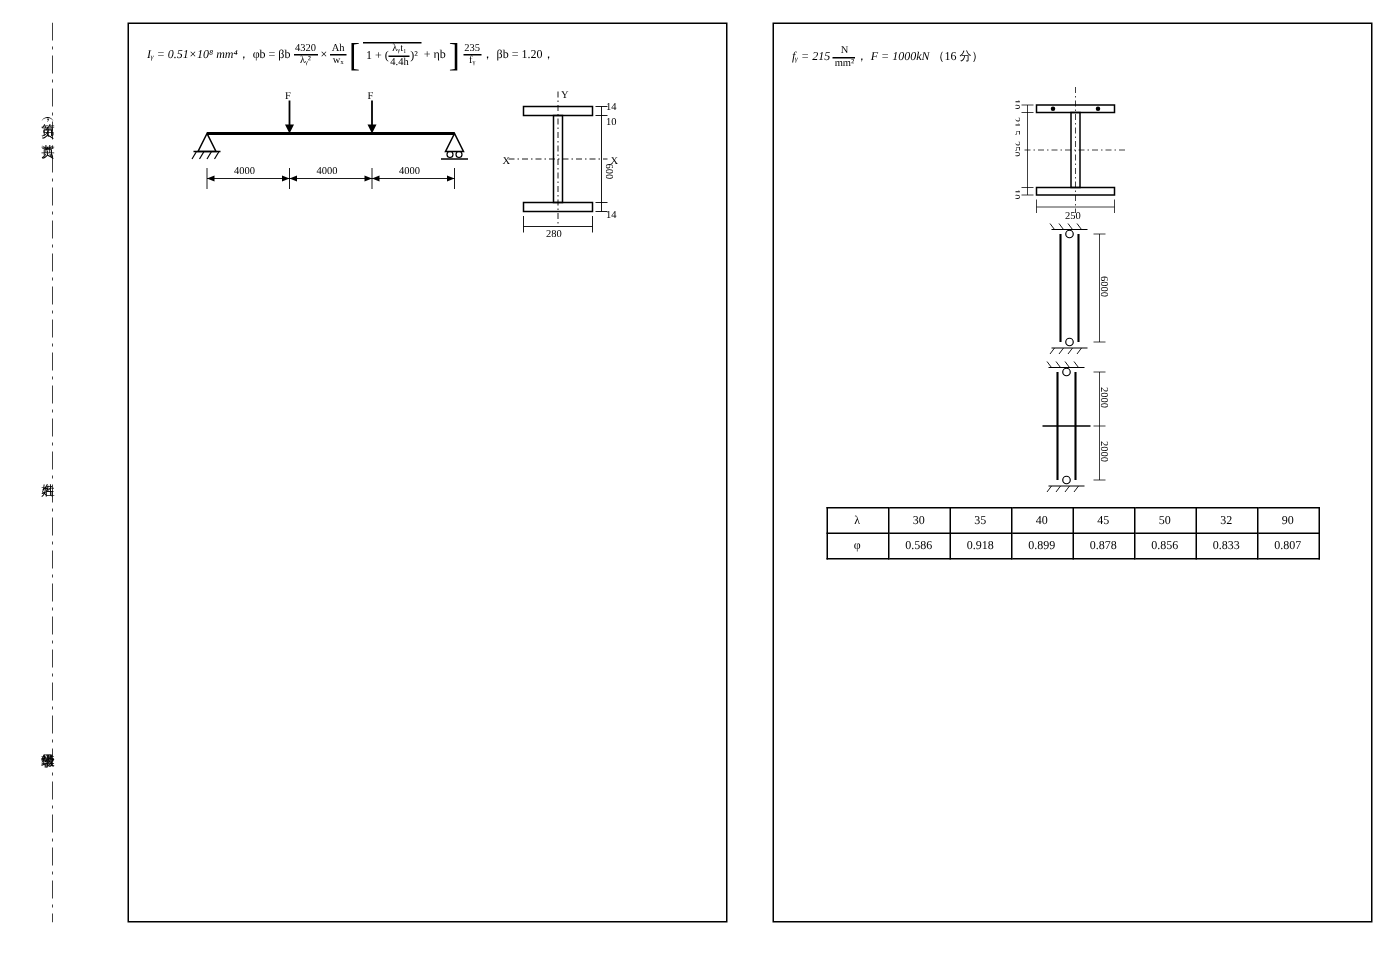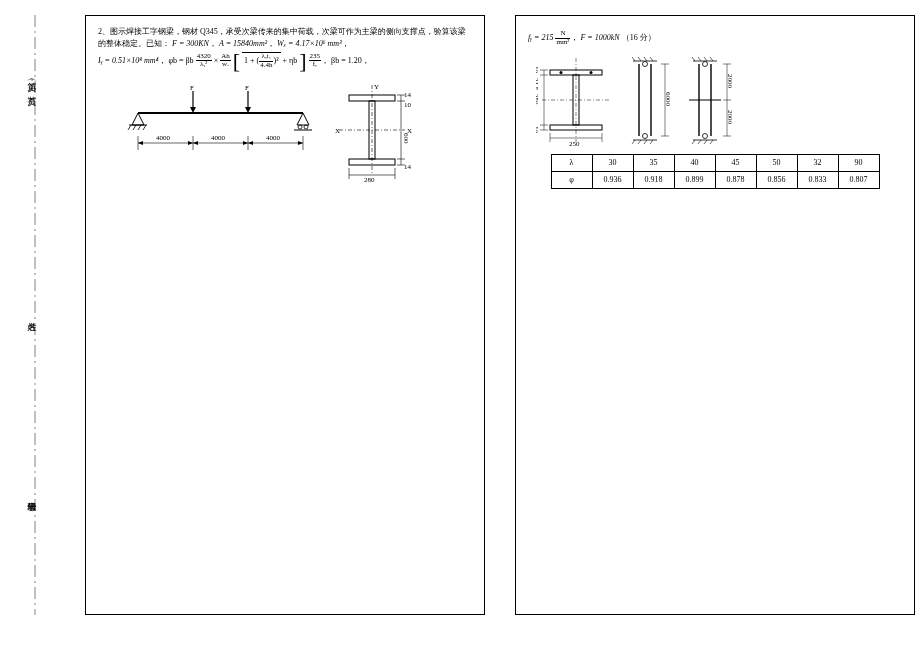--- a/index.html
+++ b/index.html
@@ -30,26 +30,20 @@
       <line x1="20" y1="0" x2="20" y2="600" stroke="#000" stroke-width="0.5" stroke-dasharray="12 4 2 4"></line>
     </svg>
     <div class="vtext" style="top:60px;">（第    页，  共    页）</div>
     <div class="vtext" style="top:300px;">姓名</div>
     <div class="vtext" style="top:480px;">班级学号</div>
   </div>
 
   <div class="row">
 
     <div class="page">
-      <div>
-        <span>2、图示焊接工字钢梁，钢材 Q345，承受次梁传来的集中荷载，次梁可作为主梁的侧向支撑点，验算该梁的整体稳定。已知：</span>
-        <span class="formula"><i>F = 300KN</i></span>，
-        <span class="formula"><i>A = 15840mm²</i></span>，
-        <span class="formula"><i>Wₓ = 4.17×10⁶ mm³</i></span>，
-      </div>
       <div class="formula" style="margin-top:2px;">
         <i>Iᵧ = 0.51×10⁸ mm⁴</i>，
         <span>φb = βb</span>
         <span class="frac"><span class="n">4320</span><span class="d">λᵧ²</span></span>
         <span>×</span>
         <span class="frac"><span class="n">Ah</span><span class="d">wₓ</span></span>
         <span class="bigbr">[</span>
         <span class="sqrt">1 + (<span class="frac"><span class="n">λᵧt₁</span><span class="d">4.4h</span></span>)²</span>
         <span>+ ηb</span>
         <span class="bigbr">]</span>
@@ -131,21 +125,21 @@
     </div>
 
     <div class="page">
       <div class="formula" style="margin-top:4px;font-family:Liberation Serif, serif;">
         <i>fᵧ = 215</i>
         <span class="frac" style="font-size:7px;"><span class="n">N</span><span class="d">mm²</span></span>，
         <i>F = 1000kN</i>
         <span>（16 分）</span>
       </div>
 
-      <div class="diag" style="display:flex;align-items:flex-start;margin-top:10px;margin-left:8px;">
+      <div class="diag" style="display:flex;align-items:center;margin-top:10px;margin-left:8px;flex-direction:column;">
 
         <svg width="85" height="92">
           <rect x="14" y="14" width="52" height="5" fill="none" stroke="#000" stroke-width="1"></rect>
           <rect x="37" y="19" width="6" height="50" fill="none" stroke="#000" stroke-width="1"></rect>
           <rect x="14" y="69" width="52" height="5" fill="none" stroke="#000" stroke-width="1"></rect>
 
           <circle cx="25" cy="16.5" r="1.5" fill="#000"></circle>
           <circle cx="55" cy="16.5" r="1.5" fill="#000"></circle>
 
           <line x1="6" y1="44" x2="74" y2="44" stroke="#000" stroke-width="0.5" stroke-dasharray="4 2 1 2"></line>
@@ -227,21 +221,21 @@
           <td>30</td>
           <td>35</td>
           <td>40</td>
           <td>45</td>
           <td>50</td>
           <td>32</td>
           <td>90</td>
         </tr>
         <tr>
           <td>φ</td>
-          <td>0.936</td>
+          <td>0.586</td>
           <td>0.918</td>
           <td>0.899</td>
           <td>0.878</td>
           <td>0.856</td>
           <td>0.833</td>
           <td>0.807</td>
         </tr>
       </tbody>
         </table>
     </div>

